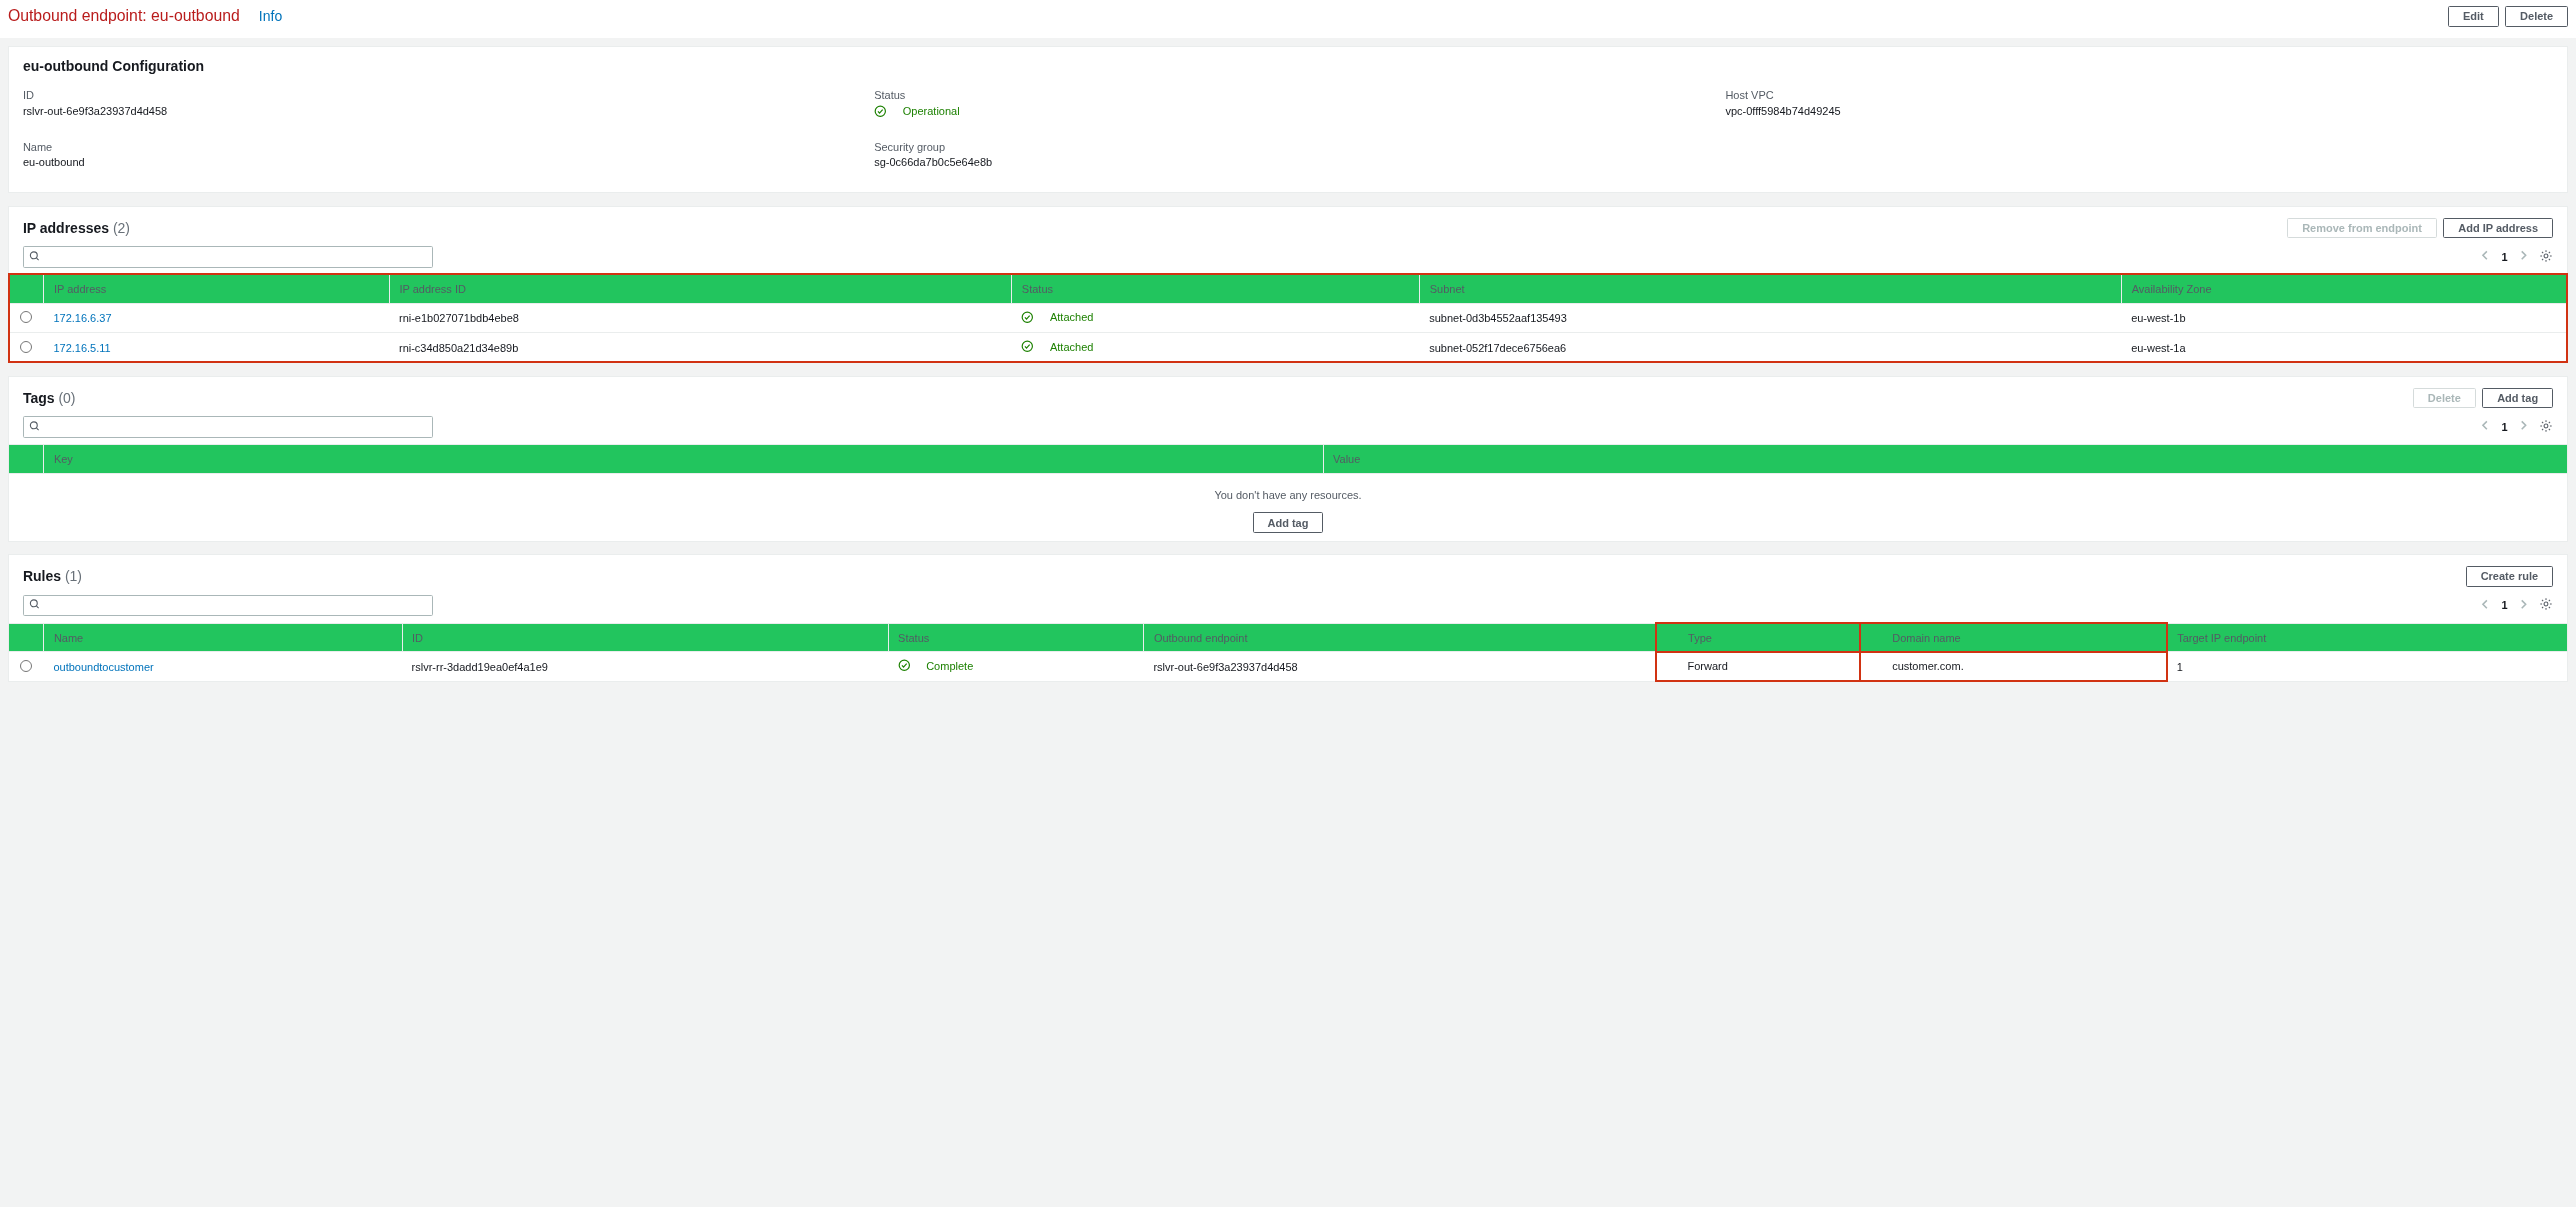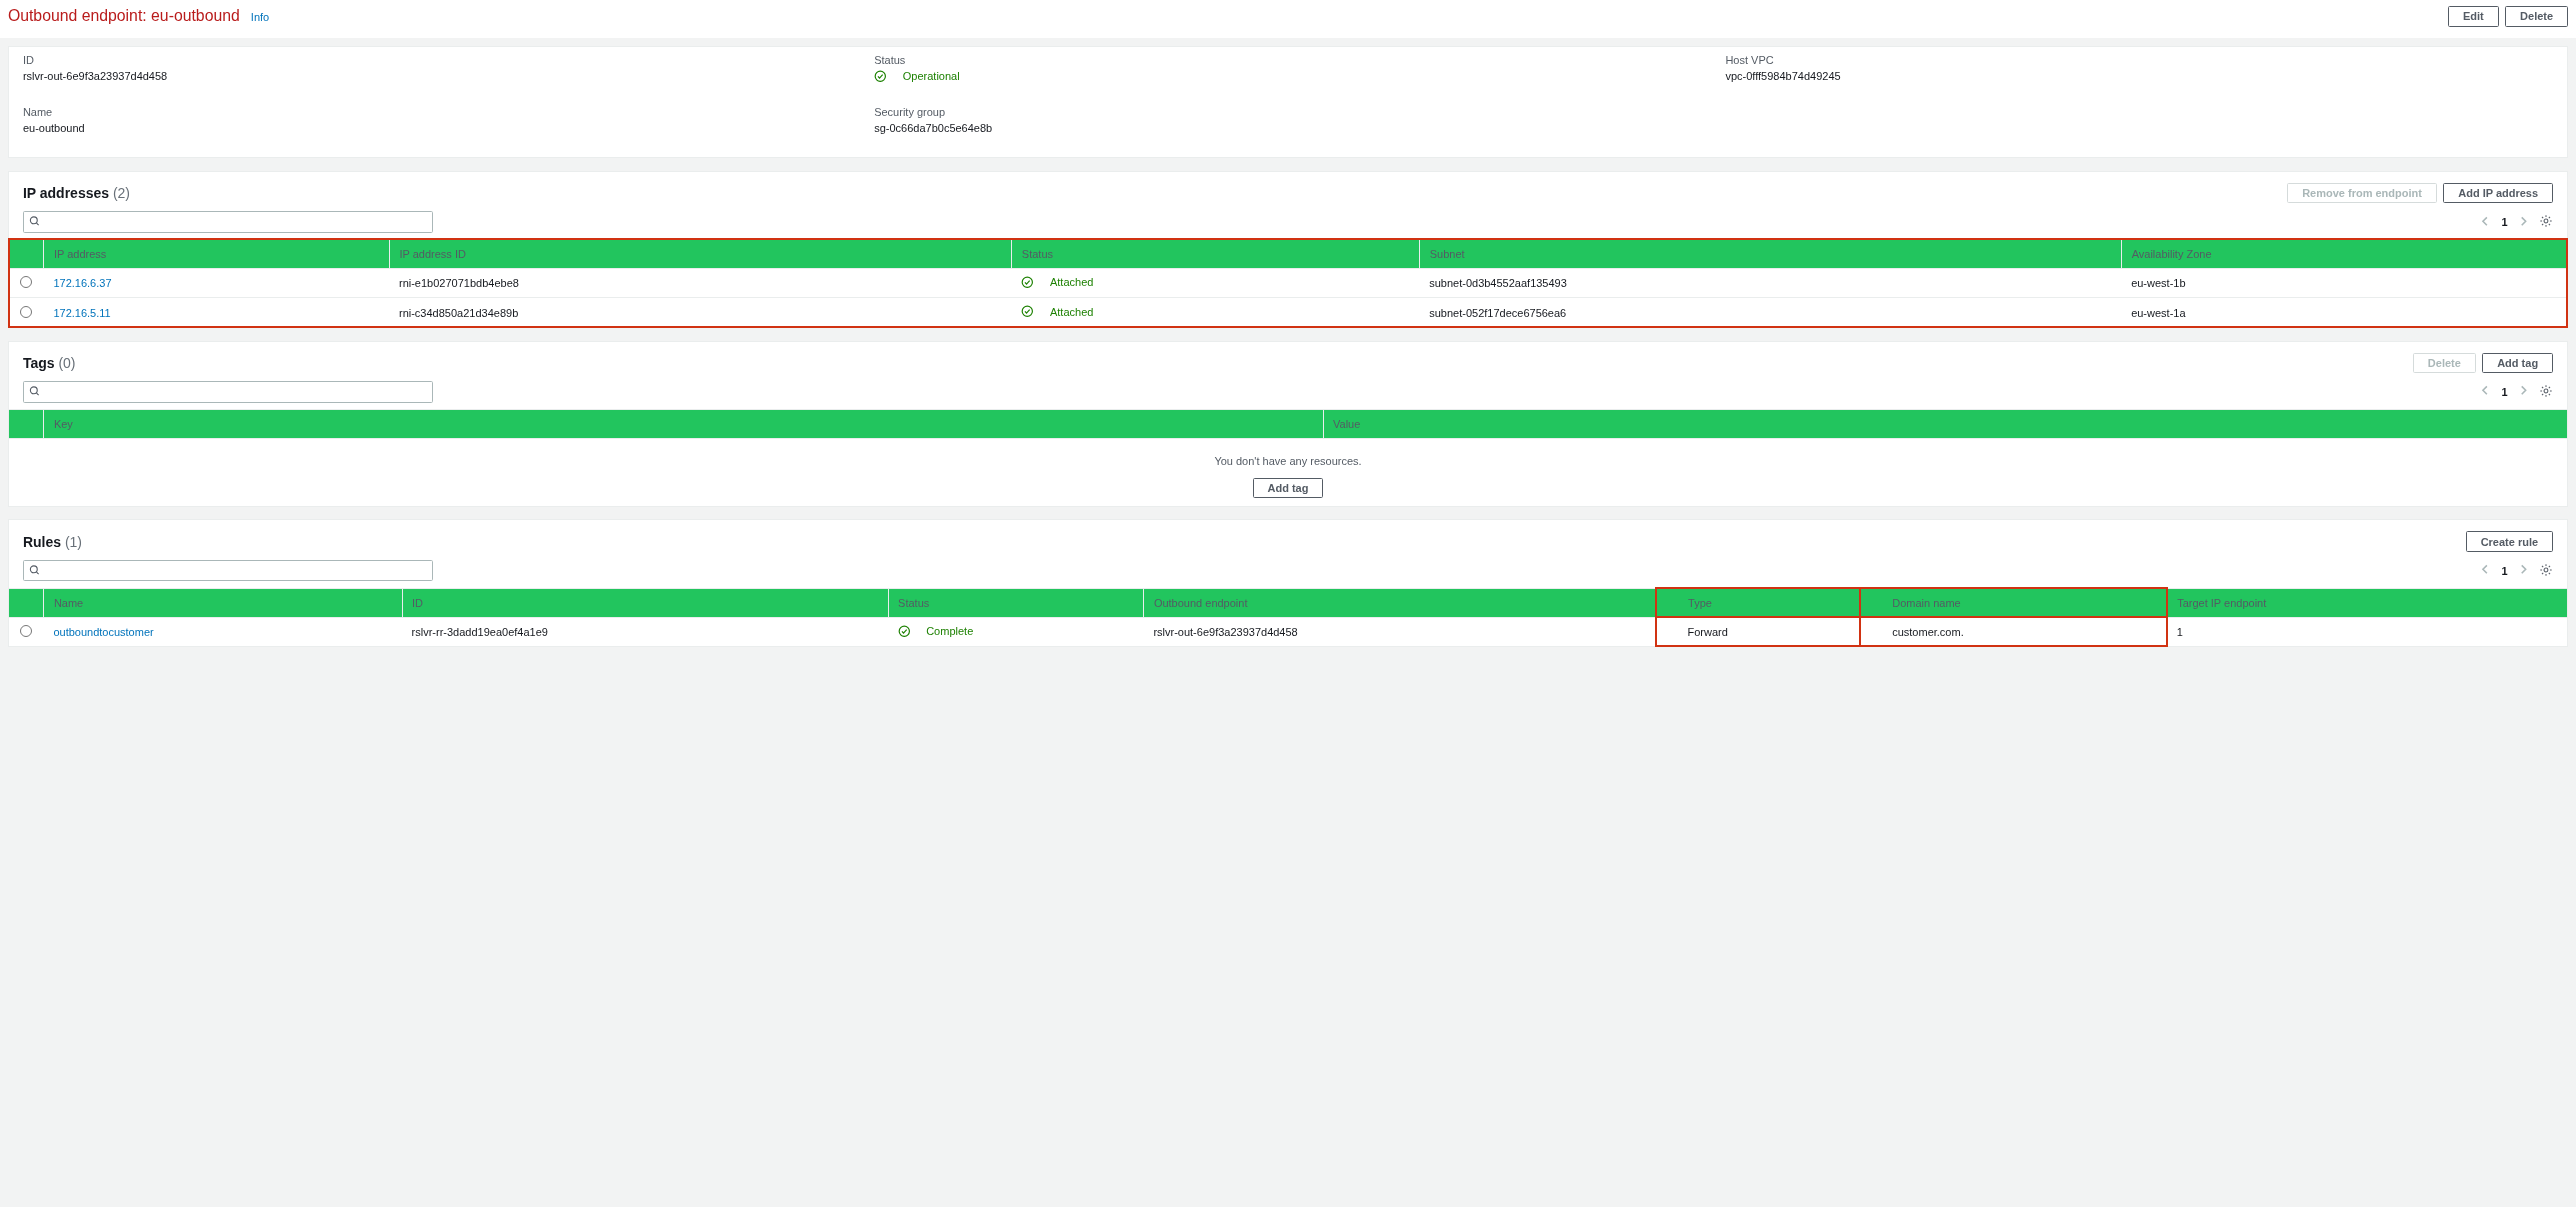--- a/index.html
+++ b/index.html
@@ -16,24 +16,24 @@
   align-items: center;
   padding: 6.3px 7.9px 11px 7.9px;
   background: #fff;
 }
 .page-title {
   font-size: 15.8px;
   font-weight: 400;
   color: #b91c1c;
 }
 .info-link {
-  font-size: 11px;
+  font-size: 14px;
   color: #0073bb;
   font-weight: 400;
-  margin-left: 8px;
+  margin-left: 16px;
 }
 .header-actions { display: flex; gap: 6.3px; }
 .btn {
   background: #fff;
   border: 0.8px solid #545b64;
   border-radius: 1.6px;
   padding: 3.2px 14px;
   font-size: 11px;
   color: #545b64;
   cursor: pointer;
@@ -171,20 +171,23 @@
     <span class="page-title">Outbound endpoint: </span><span class="page-title">eu-outbound</span>
     <a class="info-link">Info</a>
   </div>
   <div class="header-actions">
     <button class="btn">Edit</button>
     <button class="btn">Delete</button>
   </div>
 </div>
 
 <div class="panel">
+  <div class="panel-header">
+    <div class="panel-title">eu-outbound Configuration</div>
+  </div>
   <div class="panel-body-grid config-grid">
     <div class="field">
       <div class="field-label">ID</div>
       <div class="field-value">rslvr-out-6e9f3a23937d4d458</div>
     </div>
     <div class="field">
       <div class="field-label">Status</div>
       <div class="field-value status-ok">
         <span class="status-icon">
           <svg viewBox="0 0 16 16" fill="none" stroke="#1d8102" stroke-width="1.5">

